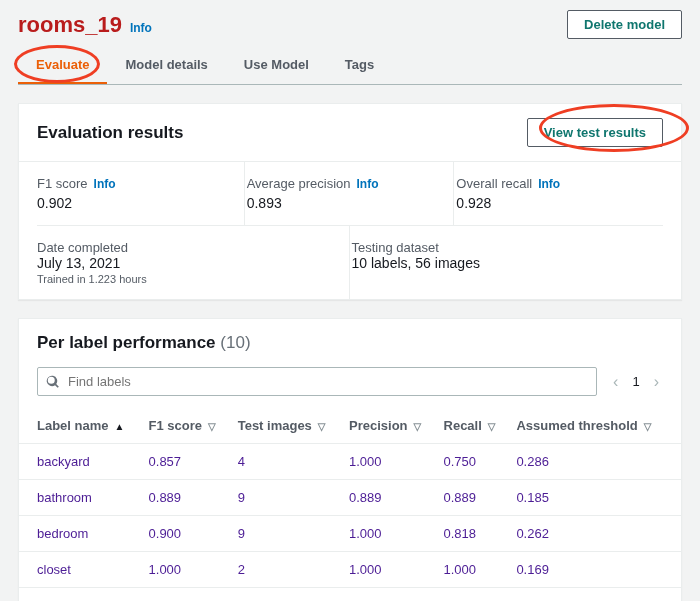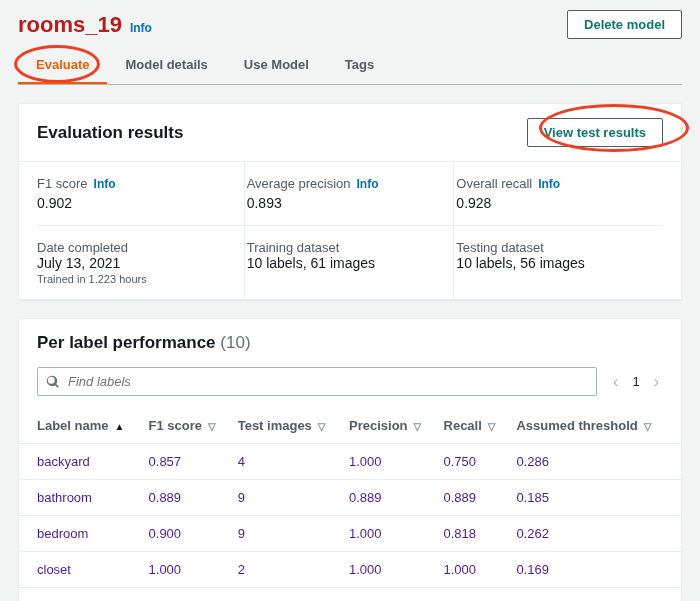--- a/index.html
+++ b/index.html
@@ -102,21 +102,20 @@
     border-radius: 2px;
     padding: 5px 8px;
     background: #fff;
   }
   .search-box svg { width: 14px; height: 14px; fill: #687078; margin-right: 6px; flex-shrink:0;}
   .search-box input {
     border: none;
     outline: none;
     font-size: 13px;
     width: 100%;
-    font-style: italic;
     color: #687078;
     background: transparent;
   }
   .pager { display: flex; align-items: center; gap: 10px; color: #687078; }
   .pager-arrow { cursor: pointer; font-size: 16px; color: #aab7b8; padding: 0 4px;}
   .pager-num { font-size: 13px; color: #16191f; }
   table.perf {
     width: 100%;
     border-collapse: collapse;
   }
@@ -203,24 +202,20 @@
 
     <div class="divider-h"></div>
 
     <div class="metrics-row">
       <div class="metric-col">
         <div class="metric-label">Date completed</div>
         <div class="metric-value">July 13, 2021</div>
         <div class="metric-sub">Trained in 1.223 hours</div>
       </div>
       <div class="metric-col">
-        <div class="metric-label">Training dataset</div>
-        <div class="metric-value">10 labels, 61 images</div>
-      </div>
-      <div class="metric-col">
         <div class="metric-label">Testing dataset</div>
         <div class="metric-value">10 labels, 56 images</div>
       </div>
     </div>
   </div>
 
   <div class="panel" style="margin-bottom:0;">
     <div class="panel-header" style="border-bottom:none;">
       <div class="panel-title">
         <span>Per label performance</span>

